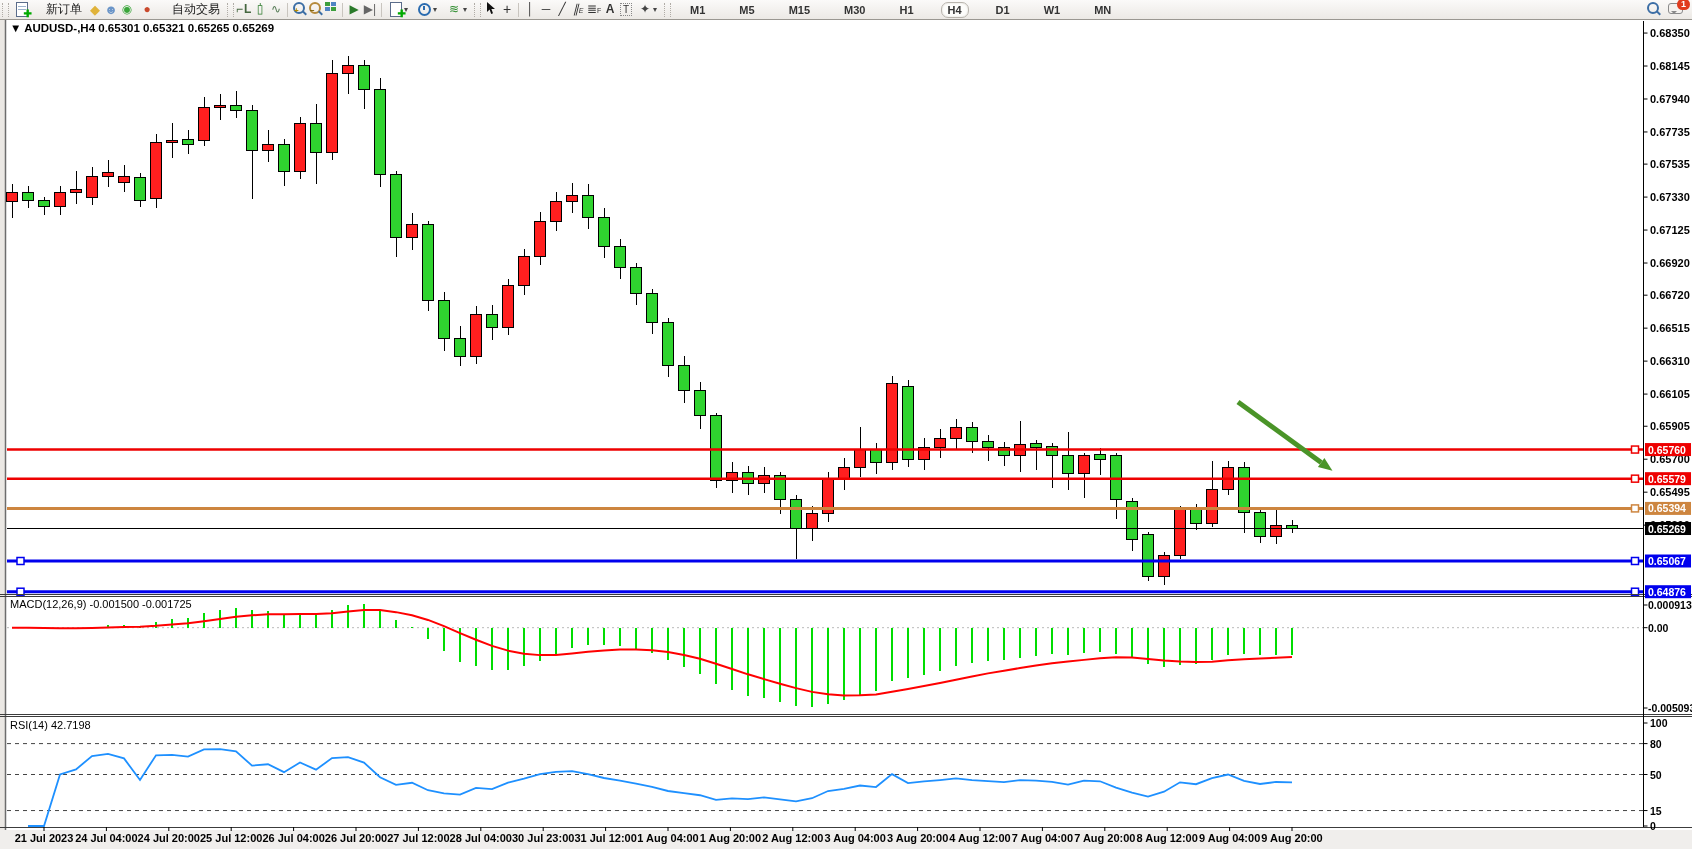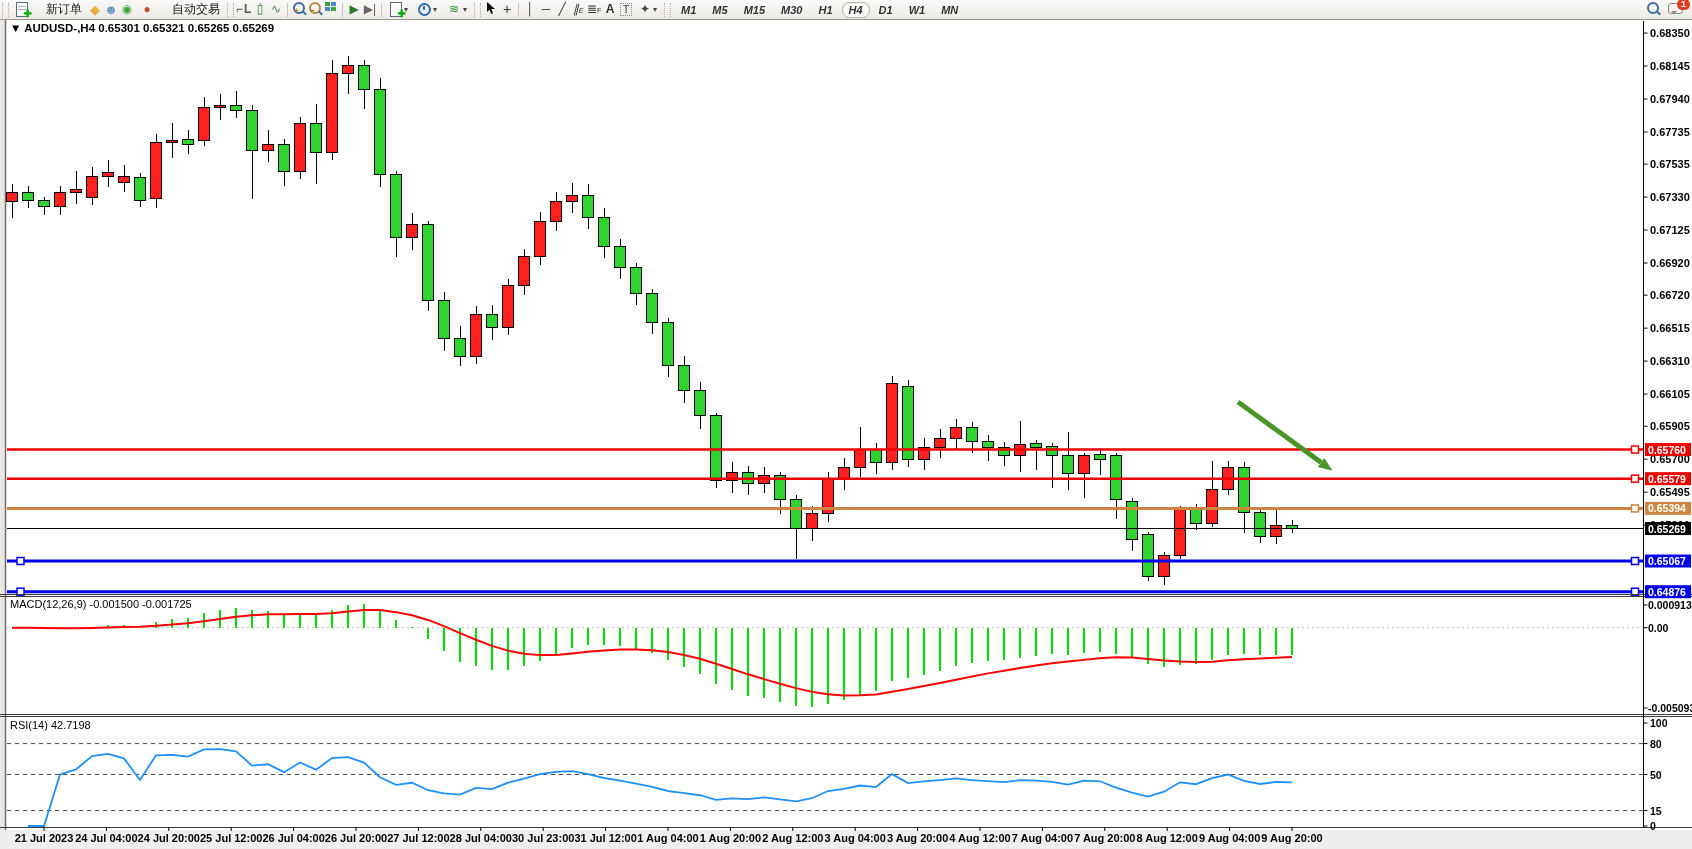--- a/index.html
+++ b/index.html
@@ -21,21 +21,21 @@
   .mag::after{content:"";position:absolute;width:5px;height:2px;background:#3c6ea5;transform:rotate(45deg);right:-4px;bottom:-2px;}
   .magsign{position:absolute;top:0px;left:2px;font-size:8px;font-weight:bold;color:#3c6ea5;}
   .tiles{display:inline-block;width:12px;height:11px;}
   .tiles b{float:left;width:5px;height:4px;margin:0 1px 1px 0;}
   .clockic{position:relative;display:inline-block;width:9px;height:9px;border:2px solid #2b6cb0;border-radius:50%;}
   .clockic::after{content:"";position:absolute;left:3px;top:1px;width:2px;height:4px;background:#2b6cb0;}
   .bubble{position:relative;display:inline-block;width:13px;height:9px;border:1px solid #8a8a8a;border-radius:3px;background:#f4f2ef;}
   .bubble::after{content:"";position:absolute;left:2px;bottom:-4px;border:3px solid transparent;border-top-color:#8a8a8a;}
   .badge{position:absolute;top:-4px;right:-7px;min-width:11px;height:11px;border-radius:6px;background:#e03c1e;
     color:#fff;font-size:9px;font-weight:bold;text-align:center;line-height:11px;padding:0 1px;}
-  .tf{font-size:11px;font-weight:bold;color:#333;padding:1px 6px;margin:0 1px;border:1px solid transparent;border-radius:2px;font-style:italic;}
+  .tf{font-size:11px;font-weight:bold;color:#333;padding:1px 6px;margin:0 10px;border:1px solid transparent;border-radius:2px;}
   .tf.active{background:#fdfdfb;border-color:#b9b5ae;box-shadow:inset 0 0 2px #d8d4cd;border-radius:7px;}
   .spacer{flex:1;}
   .rightic{margin-right:9px;position:relative;}
   svg text{font-family:"Liberation Sans",sans-serif;}
 </style>
 </head>
 <body>
 
 <div class="toolbar">
   <div class="grip"></div>

